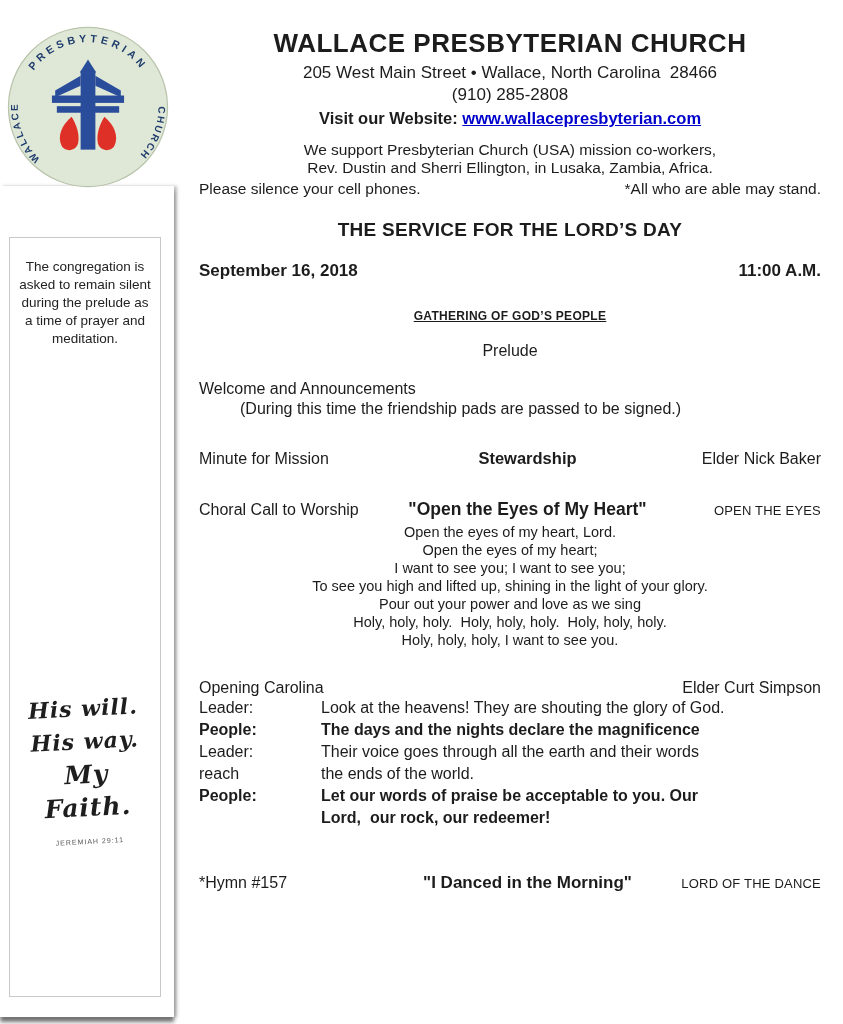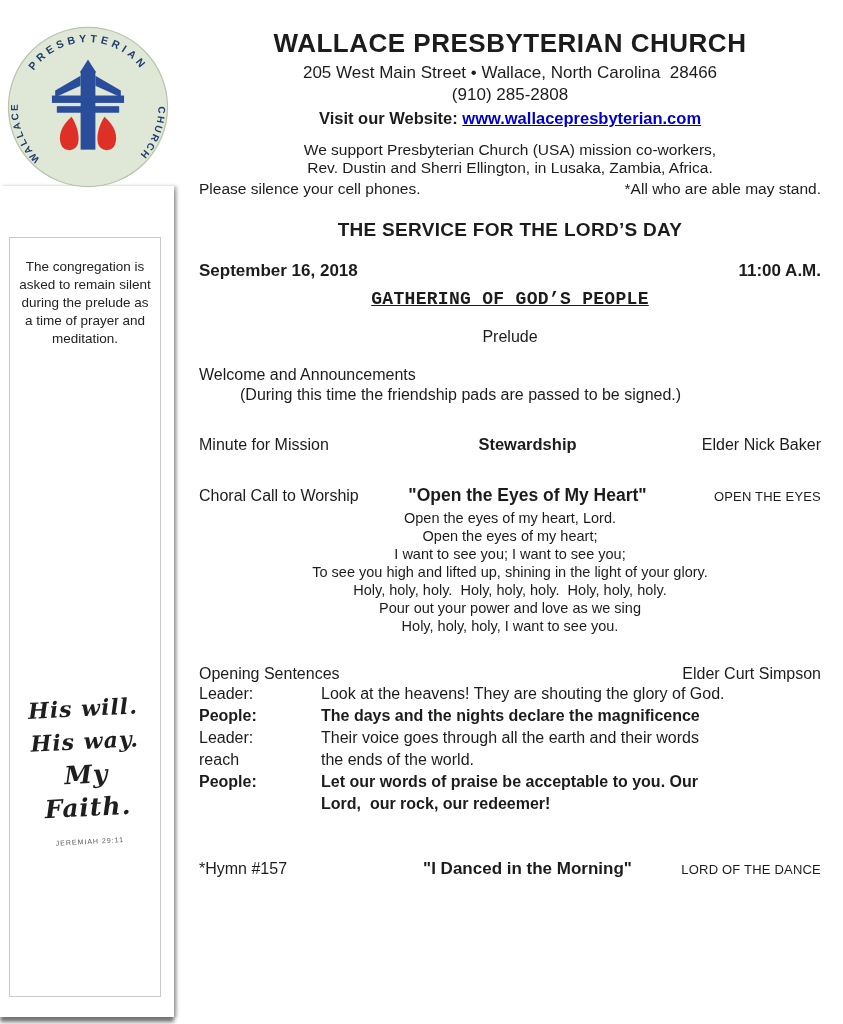--- a/index.html
+++ b/index.html
@@ -38,21 +38,21 @@
   .church-name{margin-top:28px;font-size:26px;font-weight:bold;letter-spacing:.5px;}
   .address{margin-top:4px;font-size:17px;white-space:pre-wrap;}
   .phone{font-size:17px;margin-top:2px;}
   .website{margin-top:4px;font-size:16.5px;font-weight:bold;}
   .website a{color:#0000cc;text-decoration:underline;}
   .mission1{margin-top:13px;font-size:15.5px;}
   .mission2{font-size:15.5px;}
   .silence-row{margin-top:3px;display:flex;justify-content:space-between;font-size:15.5px;}
   .service-title{margin-top:21px;font-size:19px;font-weight:bold;letter-spacing:.3px;}
   .date-row{margin-top:20px;display:flex;justify-content:space-between;font-size:17px;font-weight:bold;gap:13px;}
-  .gathering{margin-top:8px;font-size:18px;font-weight:bold;text-decoration:underline;letter-spacing:.3px;font-family:Liberation Mono, monospace;}
+  .gathering{margin-top:28px;font-size:12px;font-weight:bold;text-decoration:underline;letter-spacing:.3px;}
   .item{font-size:16px;}
   .prelude{margin-top:19px;text-align:center;}
   .welcome{margin-top:20px;}
   .during{font-size:16px;padding-left:41px;margin-top:2px;}
   .row3{display:grid;grid-template-columns:185px 1fr 150px;align-items:baseline;}
   .row3 .l{font-size:16px;white-space:nowrap;}
   .row3 .c{text-align:center;white-space:nowrap;}
   .row3 .r{text-align:right;white-space:nowrap;}
   .minute-row{margin-top:31px;}
   .minute-row .c{font-size:16.5px;font-weight:bold;}
@@ -159,27 +159,27 @@
     <span class="l">Choral Call to Worship</span>
     <span class="c">"Open the Eyes of My Heart"</span>
     <span class="r">OPEN THE EYES</span>
   </div>
 
   <div class="lyrics">
     <div class="lyric-line">Open the eyes of my heart, Lord.</div>
     <div class="lyric-line">Open the eyes of my heart;</div>
     <div class="lyric-line">I want to see you; I want to see you;</div>
     <div class="lyric-line">To see you high and lifted up, shining in the light of your glory.</div>
+    <div class="lyric-line">Pour out your power and love as we sing</div>
     <div class="lyric-line">Holy, holy, holy.  Holy, holy, holy.  Holy, holy, holy.</div>
-    <div class="lyric-line">Pour out your power and love as we sing</div>
     <div class="lyric-line">Holy, holy, holy, I want to see you.</div>
   </div>
 
   <div class="opening-row">
-    <span>Opening Sentences</span>
+    <span>Opening Carolina</span>
     <span>Elder Curt Simpson</span>
   </div>
 
   <div class="dlg">
     <span>Leader:</span>
     <span class="txt">Look at the heavens! They are shouting the glory of God.</span>
   </div>
   <div class="dlg b">
     <span>People:</span>
     <span class="txt">The days and the nights declare the magnificence</span>

